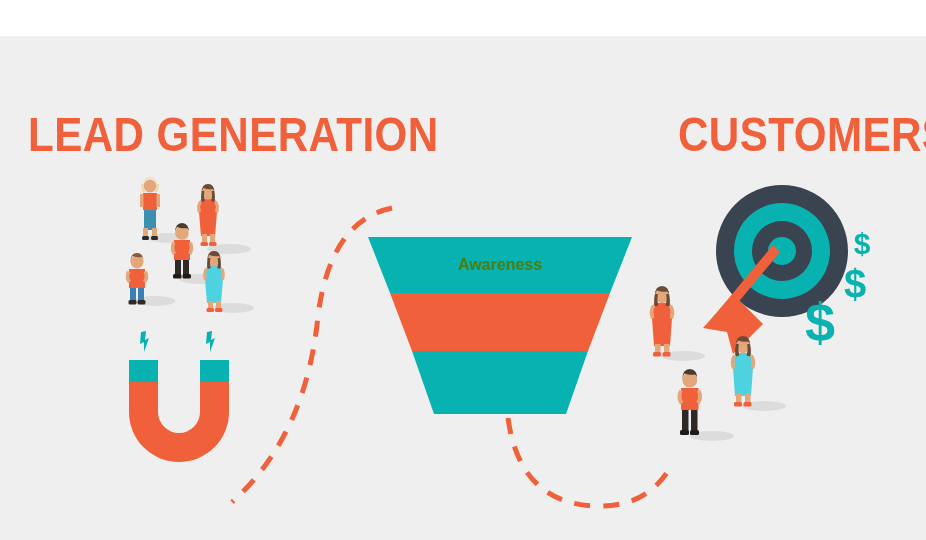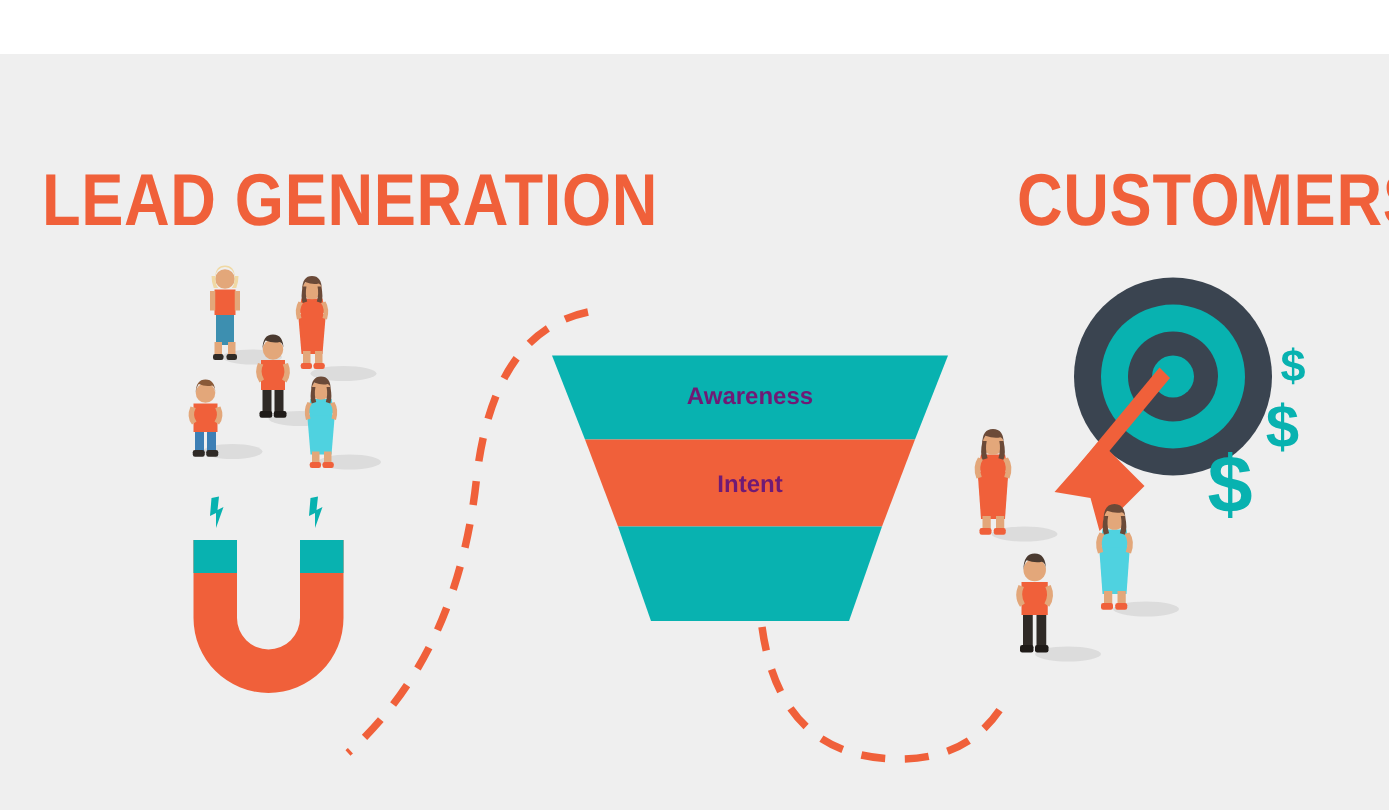--- a/index.html
+++ b/index.html
@@ -38,21 +38,21 @@
 
   .svg-layer {
     position: absolute;
     left: 0;
     top: 0;
     width: 926px;
     height: 540px;
   }
   .funnel-label {
     position: absolute;
-    color: #701a75;
+    color: #4d7c0f;
     font-weight: 700;
     font-size: 16px;
     line-height: 1;
     white-space: nowrap;
     text-align: center;
   }
   #funnel-label-0 { left: 400px; top: 221px; width: 200px; }
   #funnel-label-1 { left: 400px; top: 280px; width: 200px; }
   #funnel-label-2 { left: 400px; top: 338px; width: 200px; }
 </style>
@@ -224,14 +224,13 @@
         <path d="M681 352 h17.5 v22 h-17.5 z" fill="#f0603a"></path>
         <path d="M679 354 q-3.5 8 1 14.5 l3.2 -2.2 q-3.2 -5.5 -0.6 -11 z" fill="#e3a77a"></path>
         <path d="M700.5 354 q3.5 8 -1 14.5 l-3.2 -2.2 q3.2 -5.5 0.6 -11 z" fill="#e3a77a"></path>
         <circle cx="689.8" cy="344" r="7.5" fill="#e3a77a"></circle>
         <path d="M682.3 344 q0 -11 7.5 -11 q7.5 0 7.5 11 q0 -4.5 -2.7 -5.5 q-4.8 1 -10.2 -1 q-1.6 2 -2.1 6.5 z" fill="#4a3a30"></path>
       </g>
     </g>
   </svg>
 
   <div class="funnel-label" id="funnel-label-0">Awareness</div>
-  <div class="funnel-label" id="funnel-label-1">Intent</div>
 </div>
 
 </body></html>

